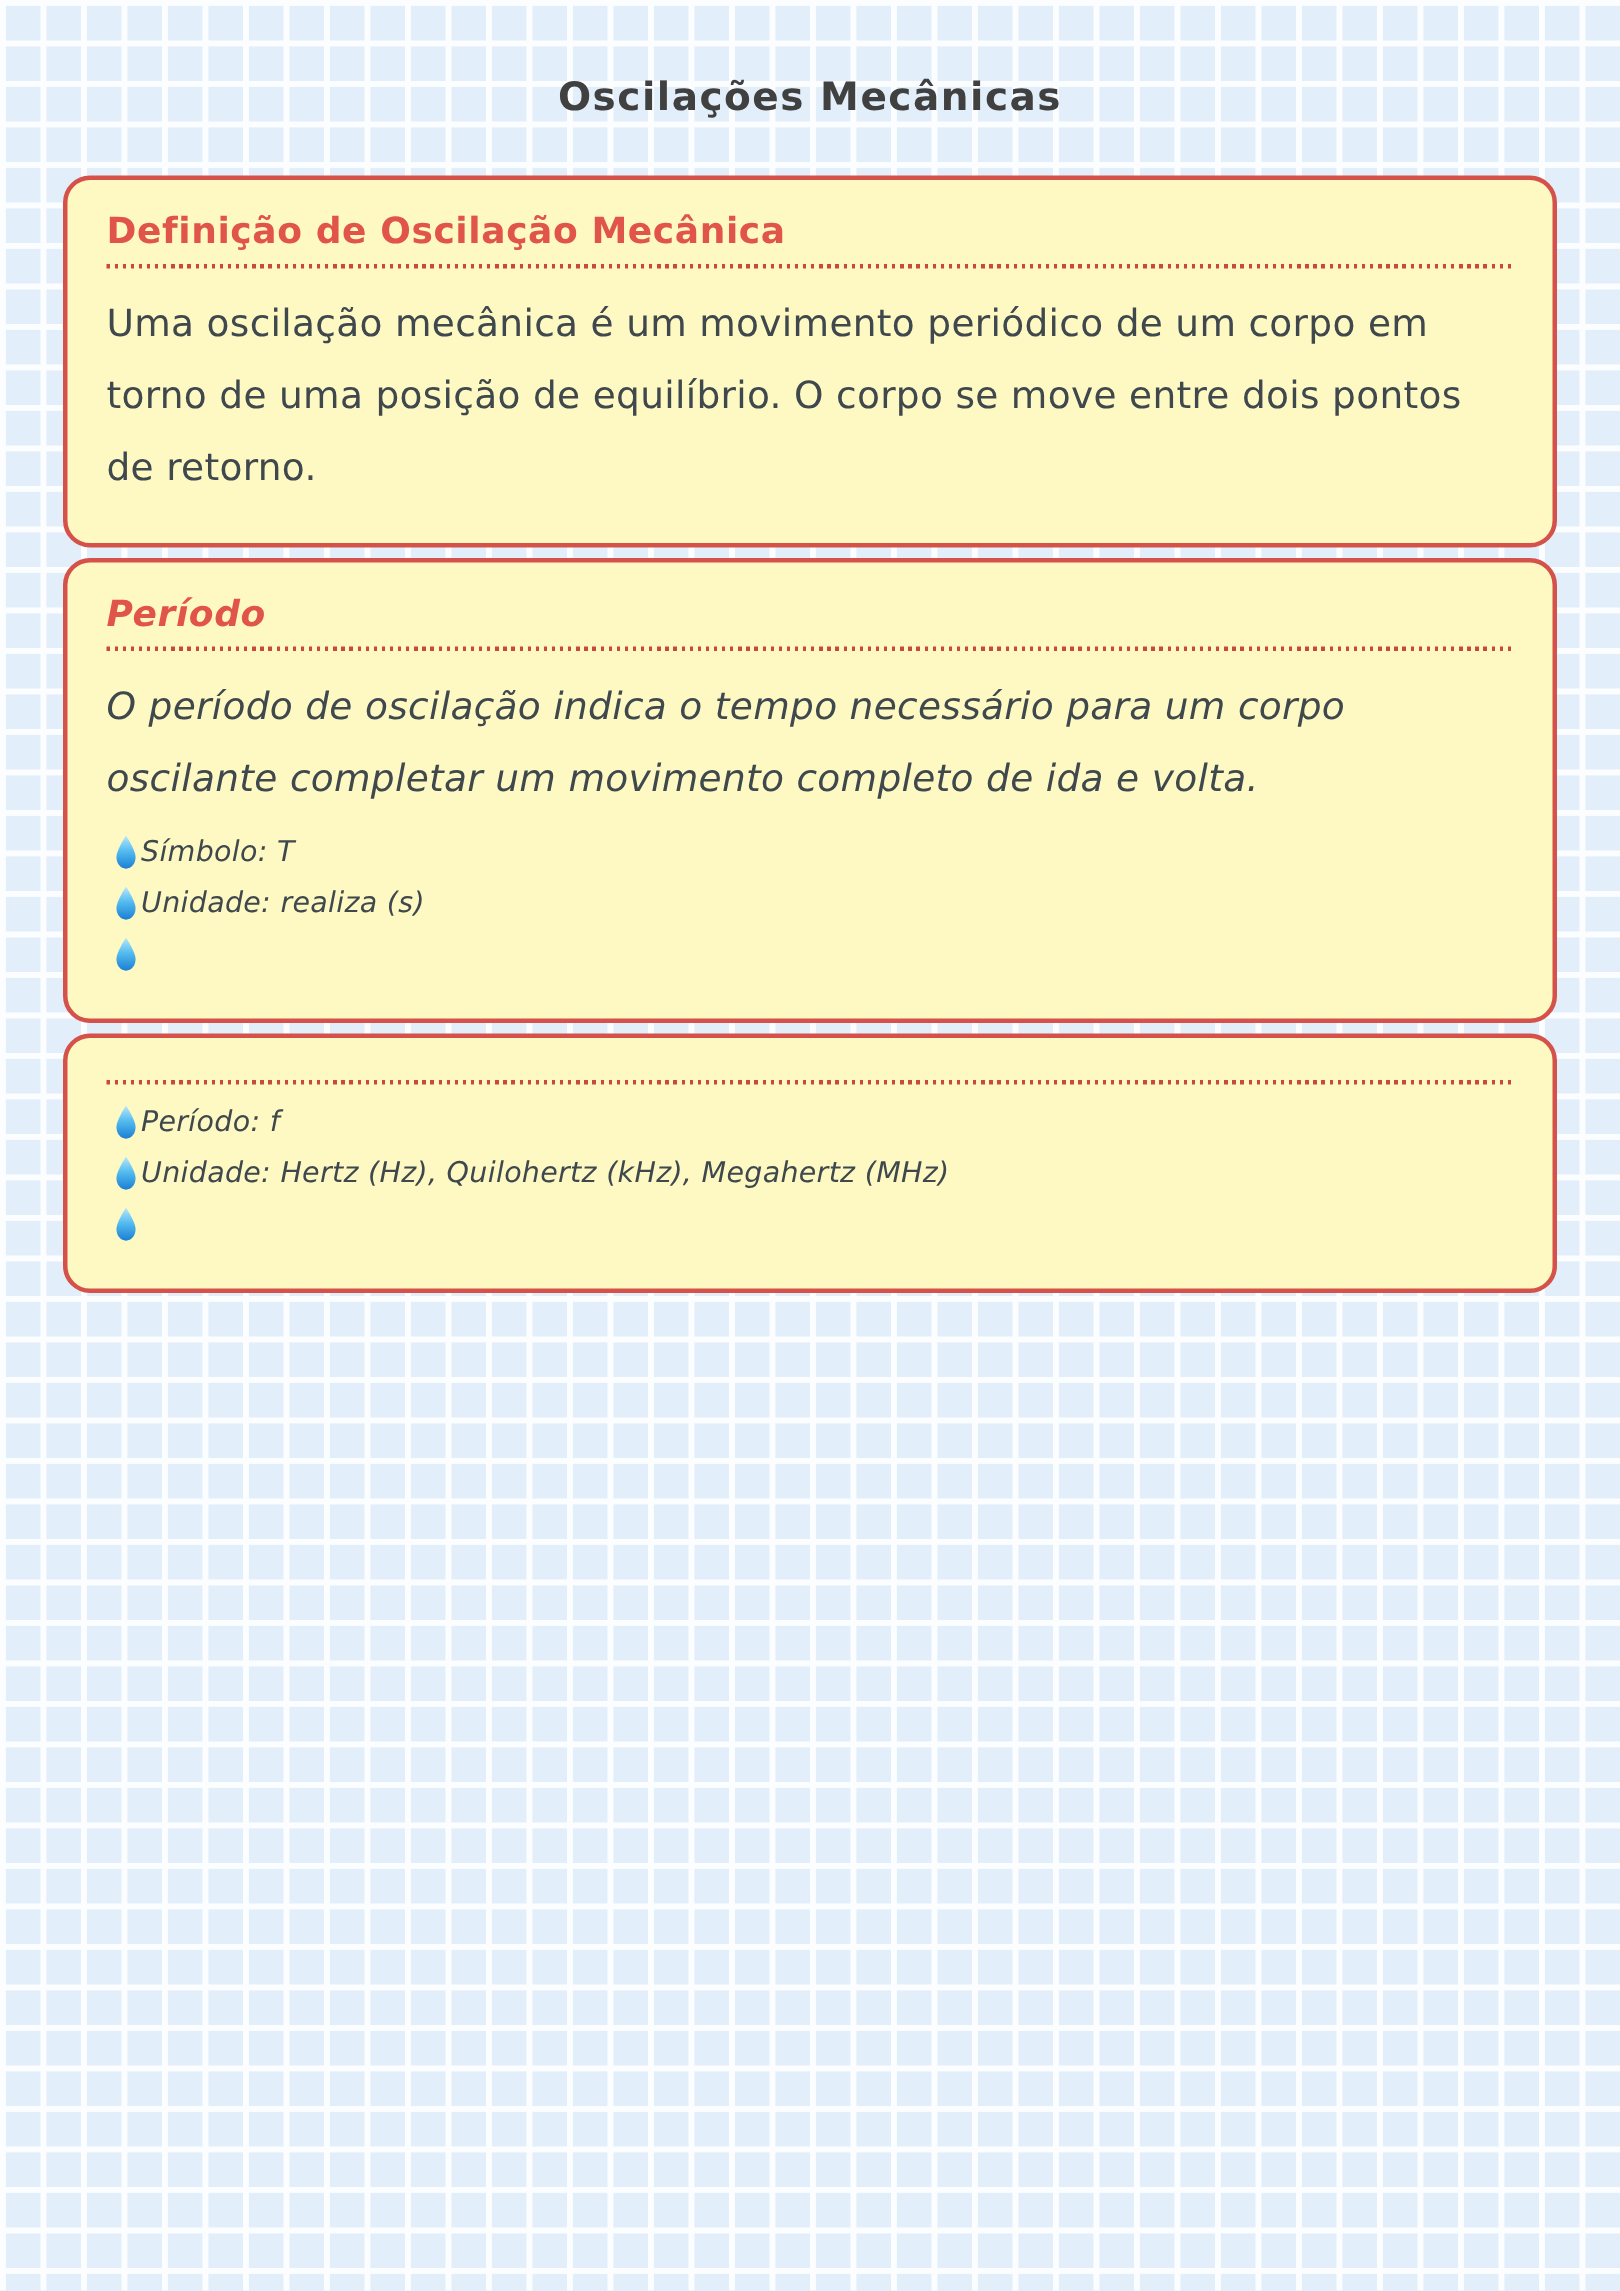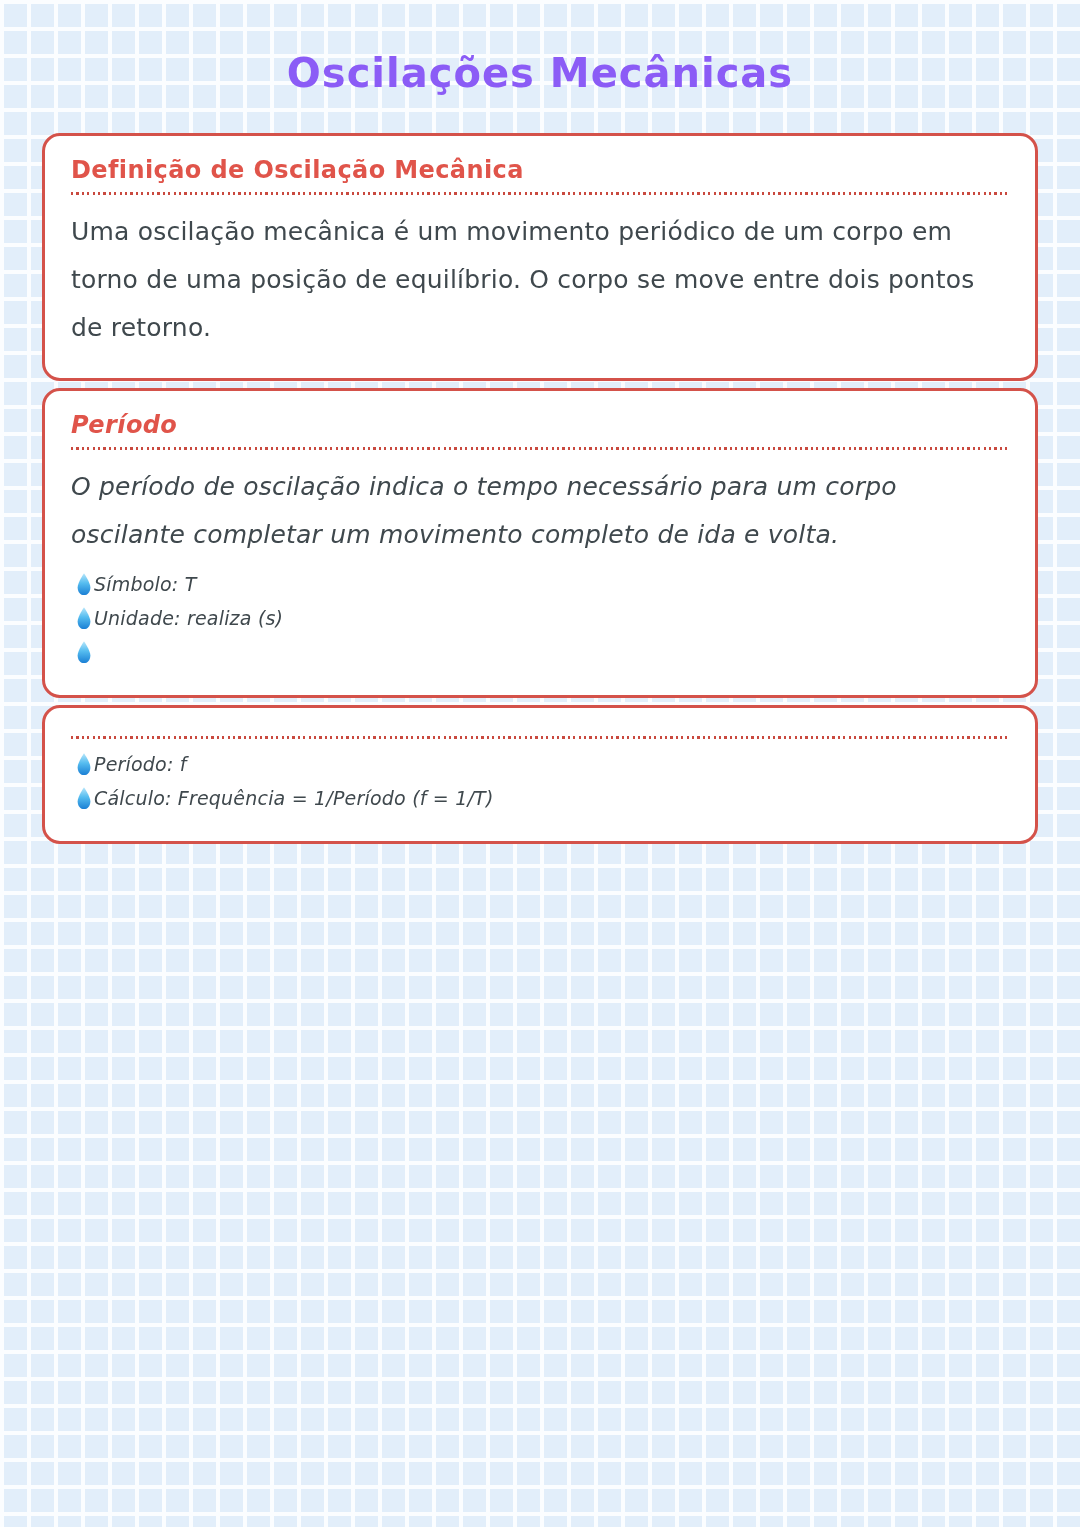--- a/index.html
+++ b/index.html
@@ -15,30 +15,30 @@
     background-image:
       linear-gradient(to right, #fbfdff 0px, #fbfdff 4px, transparent 4px),
       linear-gradient(to bottom, #fbfdff 0px, #fbfdff 4px, transparent 4px);
     background-size: 27px 27px;
     color: #3f484d;
   }
 
   .page-title {
     padding-top: 50px;
     text-align: center;
-    font-size: 40px;
+    font-size: 26px;
     font-weight: bold;
     letter-spacing: 1px;
-    color: #8b5cf6;
+    color: #404040;
   }
 
   .card {
     margin: 0 42px;
     margin-top: 37px;
-    background: #ffffff;
+    background: #fef9c3;
     border: 3px solid #d4524a;
     border-radius: 18px;
     padding: 20px 26px 26px 26px;
   }
 
   .card + .card { margin-top: 7px; font-style: italic; }
 
   .card-heading {
     font-size: 24px;
     font-weight: bold;
@@ -142,16 +142,21 @@
     <li class="bullet-item">
       <svg class="drop-icon" viewBox="0 0 24 32">
         <path d="M12 1.5 C12 1.5 3.5 14 3.5 20.5 C3.5 26.5 7.3 30.8 12 30.8 C16.7 30.8 20.5 26.5 20.5 20.5 C20.5 14 12 1.5 12 1.5 Z" fill="url(#dropGrad)"></path>
       </svg>
       <span>Período: f</span>
     </li>
     <li class="bullet-item">
       <svg class="drop-icon" viewBox="0 0 24 32">
         <path d="M12 1.5 C12 1.5 3.5 14 3.5 20.5 C3.5 26.5 7.3 30.8 12 30.8 C16.7 30.8 20.5 26.5 20.5 20.5 C20.5 14 12 1.5 12 1.5 Z" fill="url(#dropGrad)"></path>
       </svg>
-      <span>Cálculo: Frequência = 1/Período (f = 1/T)</span>
+      <span>Unidade: Hertz (Hz), Quilohertz (kHz), Megahertz (MHz)</span>
+    </li>
+    <li class="bullet-item">
+      <svg class="drop-icon" viewBox="0 0 24 32">
+        <path d="M12 1.5 C12 1.5 3.5 14 3.5 20.5 C3.5 26.5 7.3 30.8 12 30.8 C16.7 30.8 20.5 26.5 20.5 20.5 C20.5 14 12 1.5 12 1.5 Z" fill="url(#dropGrad)"></path>
+      </svg>
     </li>
   </ul>
 </section>
 
 </body></html>

